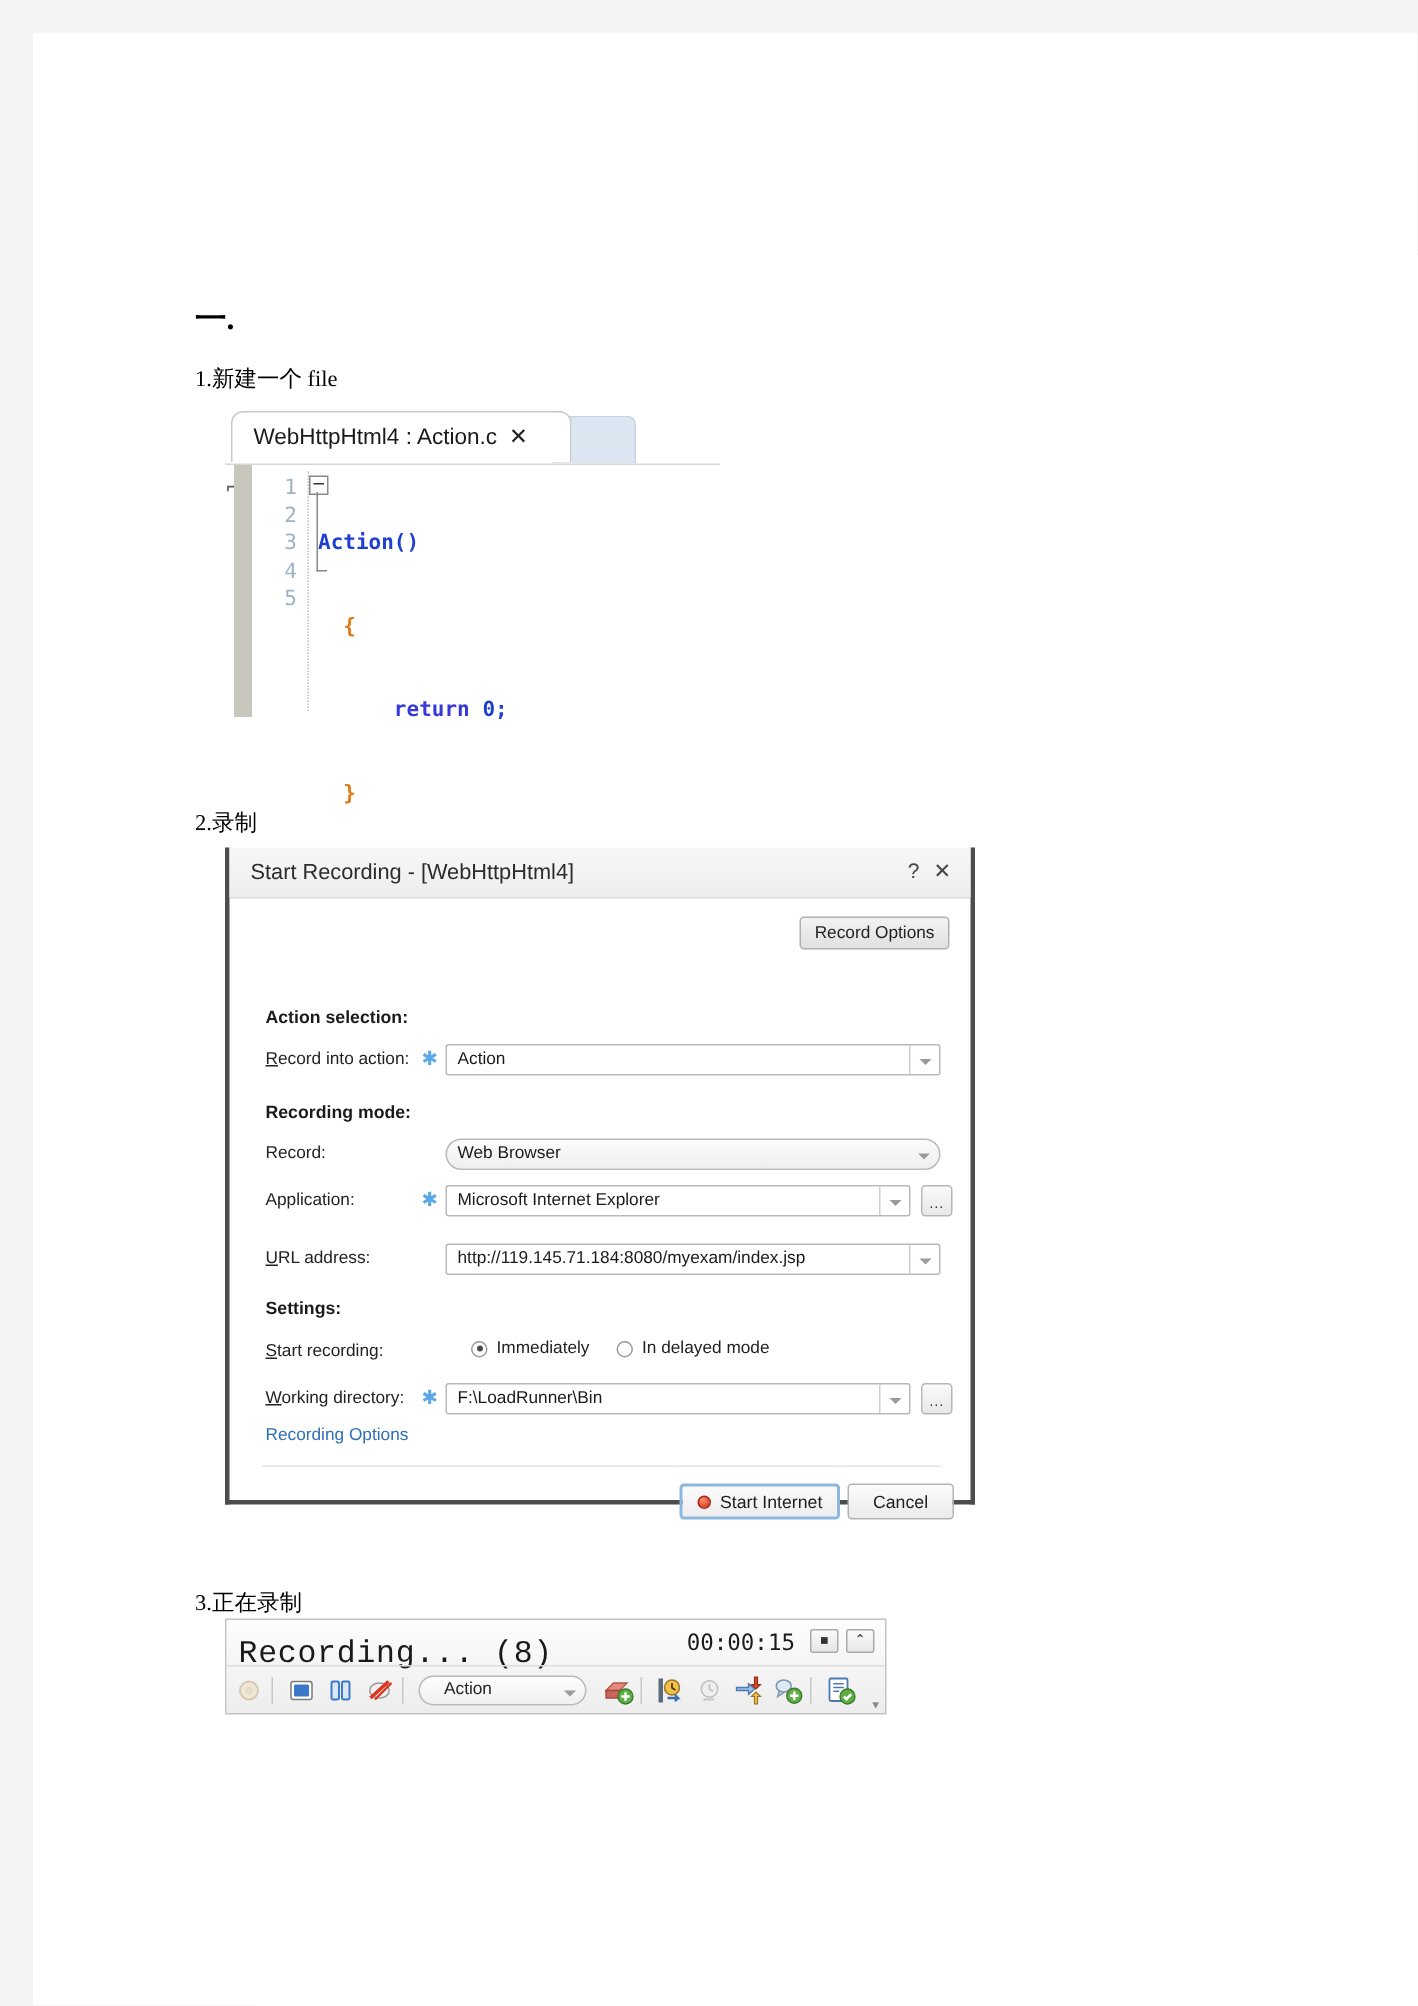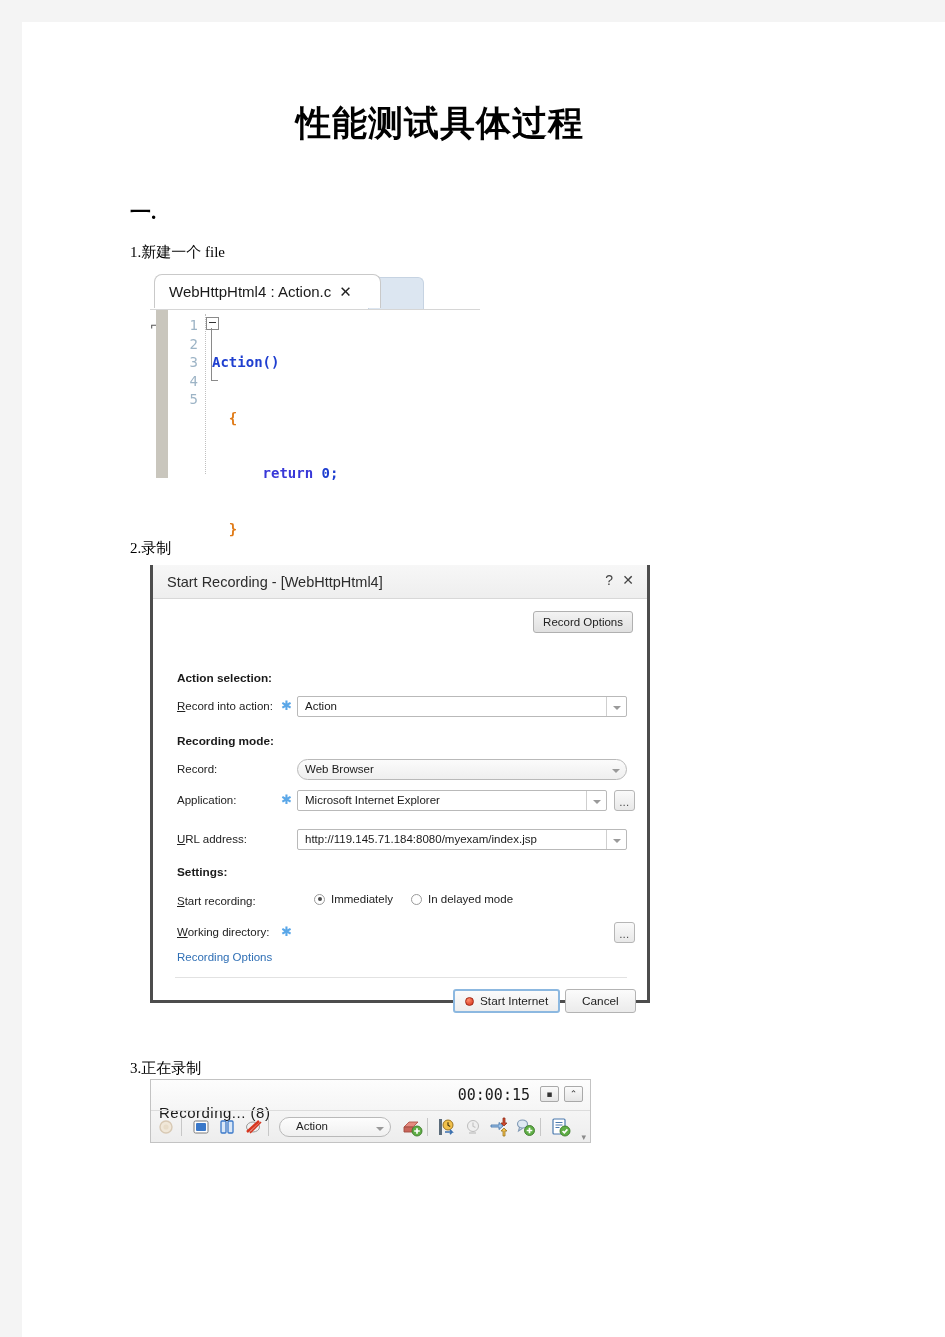--- a/index.html
+++ b/index.html
@@ -387,23 +387,23 @@
     border: 1px solid #c3c3c3;
     box-sizing: border-box;
     font-family: "DejaVu Sans Mono", monospace;
   }
   .tb-top {
     position: relative;
     height: 30px;
   }
   .tb-status {
     position: absolute;
-    left: 8px; top: 24px;
-    font-family: Liberation Sans, sans-serif;
-    font-size: 15px;
+    left: 8px; top: 12px;
+    font-family: Liberation Mono, monospace;
+    font-size: 21px;
     color: #1a1a1a;
     letter-spacing: 0.5px;
   }
   .tb-timer {
     position: absolute;
     right: 60px; top: 6px;
     font-family: "DejaVu Sans Mono", monospace;
     font-size: 15px;
     color: #1a1a1a;
   }
@@ -463,21 +463,20 @@
     font-size: 9px;
     color: #8a8a8a;
   }
 </style>
 </head>
 <body>
 
 <div id="page">
   <div class="paper"></div>
 
-  <div class="doc-title">性能测试具体过程</div>
 
   <div class="heading-1">一.</div>
 
   <div class="step-label" id="step1-label">1.新建一个 file</div>
 
   <div class="shot-editor">
     <div class="ed-tabstrip">
       <div class="ed-tab-inactive"></div>
       <div class="ed-tab-active">
         <span class="ed-tab-label">WebHttpHtml4 : Action.c</span>
@@ -557,20 +556,24 @@
         <span class="radio on"></span>
         <span>Immediately</span>
       </div>
       <div class="radio-wrap" style="left:258px; top:294px;text-align:center;">
         <span class="radio"></span>
         <span>In delayed mode</span>
       </div>
 
       <div class="fld-label" style="top:327px;"><u>W</u>orking directory:</div>
       <span class="req-star" style="left:128px; top:325px;">✱</span>
+      <div class="inp" style="left:144px; top:323px; width:310px;">
+        <span>F:\LoadRunner\Bin</span>
+        <span class="caret"></span>
+      </div>
       <div class="ellip-btn" style="left:461px; top:323px;">...</div>
 
       <div class="dlg-link">Recording Options</div>
       <div class="dlg-rule"></div>
 
       <div class="btn btn-primary" style="left:300px; top:390px;">
         <span class="rec-dot"></span>
         <span>Start Internet</span>
       </div>
       <div class="btn btn-default" style="left:412px; top:390px;">

